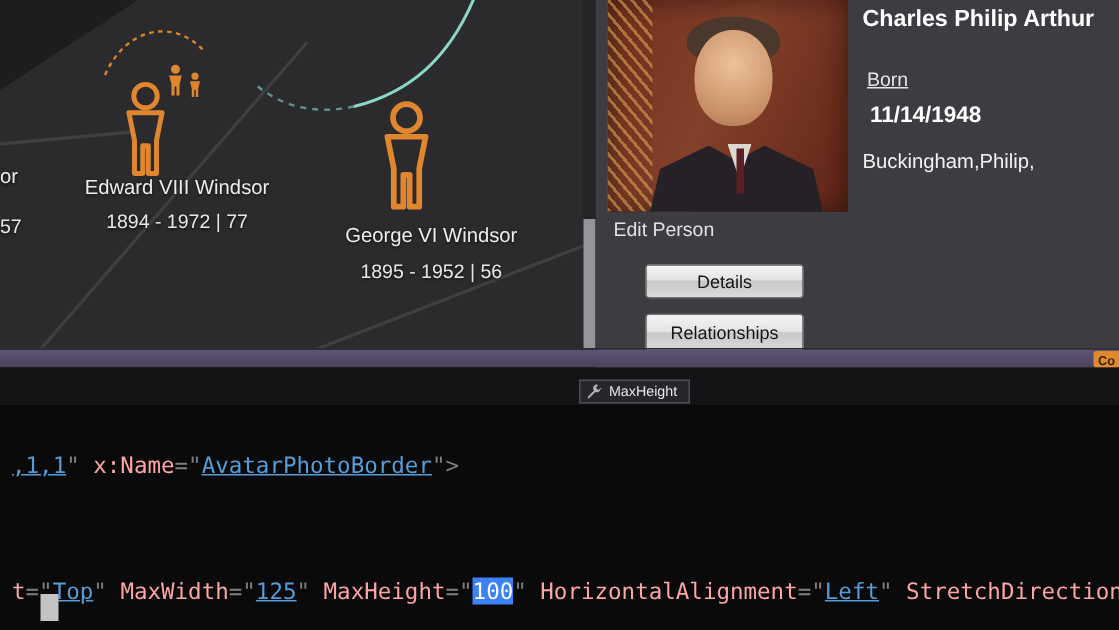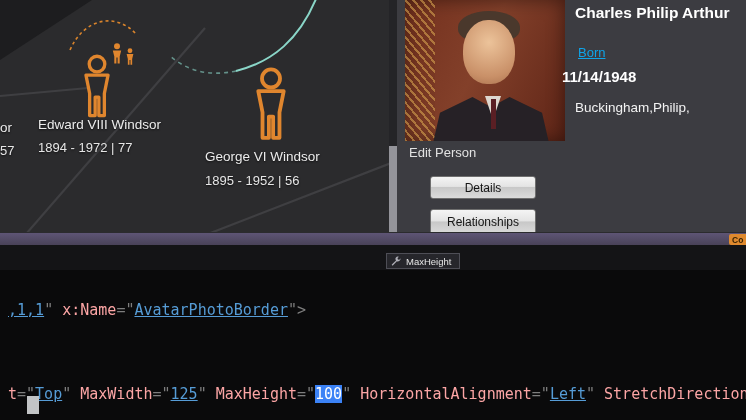--- a/index.html
+++ b/index.html
@@ -14,21 +14,21 @@
   .tree-canvas {
     position:absolute; left:0; top:0; width:397px; height:232px;
     background:#2B2B2D; overflow:hidden;
   }
   .corner-shape {
     position:absolute; left:0; top:0; width:92px; height:60px;
     background:#1D1D1F; clip-path:polygon(0 0,100% 0,0 100%);
   }
   .tree-svg { position:absolute; left:0; top:0; }
   .t-label {
-    position:absolute; text-align:left; color:#ECECEC;
+    position:absolute; text-align:center; color:#ECECEC;
     font-size:13.5px; text-shadow:0 1px 2px rgba(0,0,0,.65); white-space:nowrap;
   }
   .t-years { font-size:13px; color:#E6E6E6; }
 
   
   .vscroll { position:absolute; left:389px; top:0; width:8px; height:232px; background:#242427; }
   .vscroll .thumb { position:absolute; left:0; top:146px; width:8px; height:86px; background:#94949A; }
 
   
   .panel {
@@ -48,22 +48,22 @@
   .face { position:absolute; left:58px; top:20px; width:52px; height:64px; border-radius:48% 48% 46% 46%;
           background:radial-gradient(circle at 50% 35%, #ECC39A, #C99068 70%, #A9714E); }
   .suit { position:absolute; left:28px; top:97px; width:116px; height:46px; background:#26212 6;
           background:#262126; clip-path:polygon(0 100%,6% 34%,34% 0,50% 22%,66% 0,94% 34%,100% 100%); }
   .shirt { position:absolute; left:80px; top:96px; width:16px; height:24px; background:#DDD8D0;
            clip-path:polygon(0 0,100% 0,50% 100%); }
   .tie { position:absolute; left:86px; top:99px; width:5px; height:30px; background:#5A1F24; }
 
   .p-title { position:absolute; left:178px; top:4px; width:170px; overflow:hidden; white-space:nowrap;
              font-size:15.5px; font-weight:bold; color:#FFFFFF; }
-  .p-born-label { position:absolute; left:181px; top:45px; font-size:13px; color:#0ea5e9;text-decoration:underline; }
-  .p-born-date  { position:absolute; left:165px; top:68px; font-size:15px; font-weight:bold; color:#FFFFFF; }
+  .p-born-label { position:absolute; left:181px; top:45px; font-size:13px; color:#e5e5e5;text-decoration:underline; }
+  .p-born-date  { position:absolute; left:183px; top:68px; font-size:15px; font-weight:bold; color:#FFFFFF; }
   .p-born-place { position:absolute; left:178px; top:100px; width:172px; overflow:hidden; white-space:nowrap;
                   font-size:13.5px; color:#F2F2F2; }
   .p-section { position:absolute; left:12px; top:145px; font-size:13px; color:#E2E2E2; }
 
   .btn {
     position:absolute; left:33px; width:106px; height:23px;
     display:flex; align-items:center; justify-content:center;
     background:linear-gradient(180deg,#F4F4F4 0%,#E4E4E4 45%,#C8C8C8 50%,#DBDBDB 100%);
     border:1px solid #6E6E6E; border-radius:3px;
     color:#151515; font-size:12px;
@@ -144,21 +144,21 @@
           <path d="M -14 -12 L 14 -12 L 9 8 L 9 32 L 2 32 L 2 12 L -2 12 L -2 32 L -9 32 L -9 8 Z"></path>
         </g>
       </svg>
 
       <div class="t-label" style="left:38px;top:117px;width:160px">Edward VIII Windsor</div>
       <div class="t-label t-years" style="left:38px;top:140px;width:160px">1894 - 1972 | 77</div>
 
       <div class="t-label" style="left:205px;top:149px;width:165px">George VI Windsor</div>
       <div class="t-label t-years" style="left:205px;top:173px;width:165px">1895 - 1952 | 56</div>
 
-      <div class="t-label" style="left:0;top:120px;text-align:center">or</div>
+      <div class="t-label" style="left:0;top:110px;text-align:center">or</div>
       <div class="t-label t-years" style="left:0;top:143px;text-align:left">57</div>
     </div>
 
     <div class="vscroll">
       <div class="thumb"></div>
     </div>
 
     <div class="panel">
       <div class="photo">
         <div class="photo-pattern"></div>

